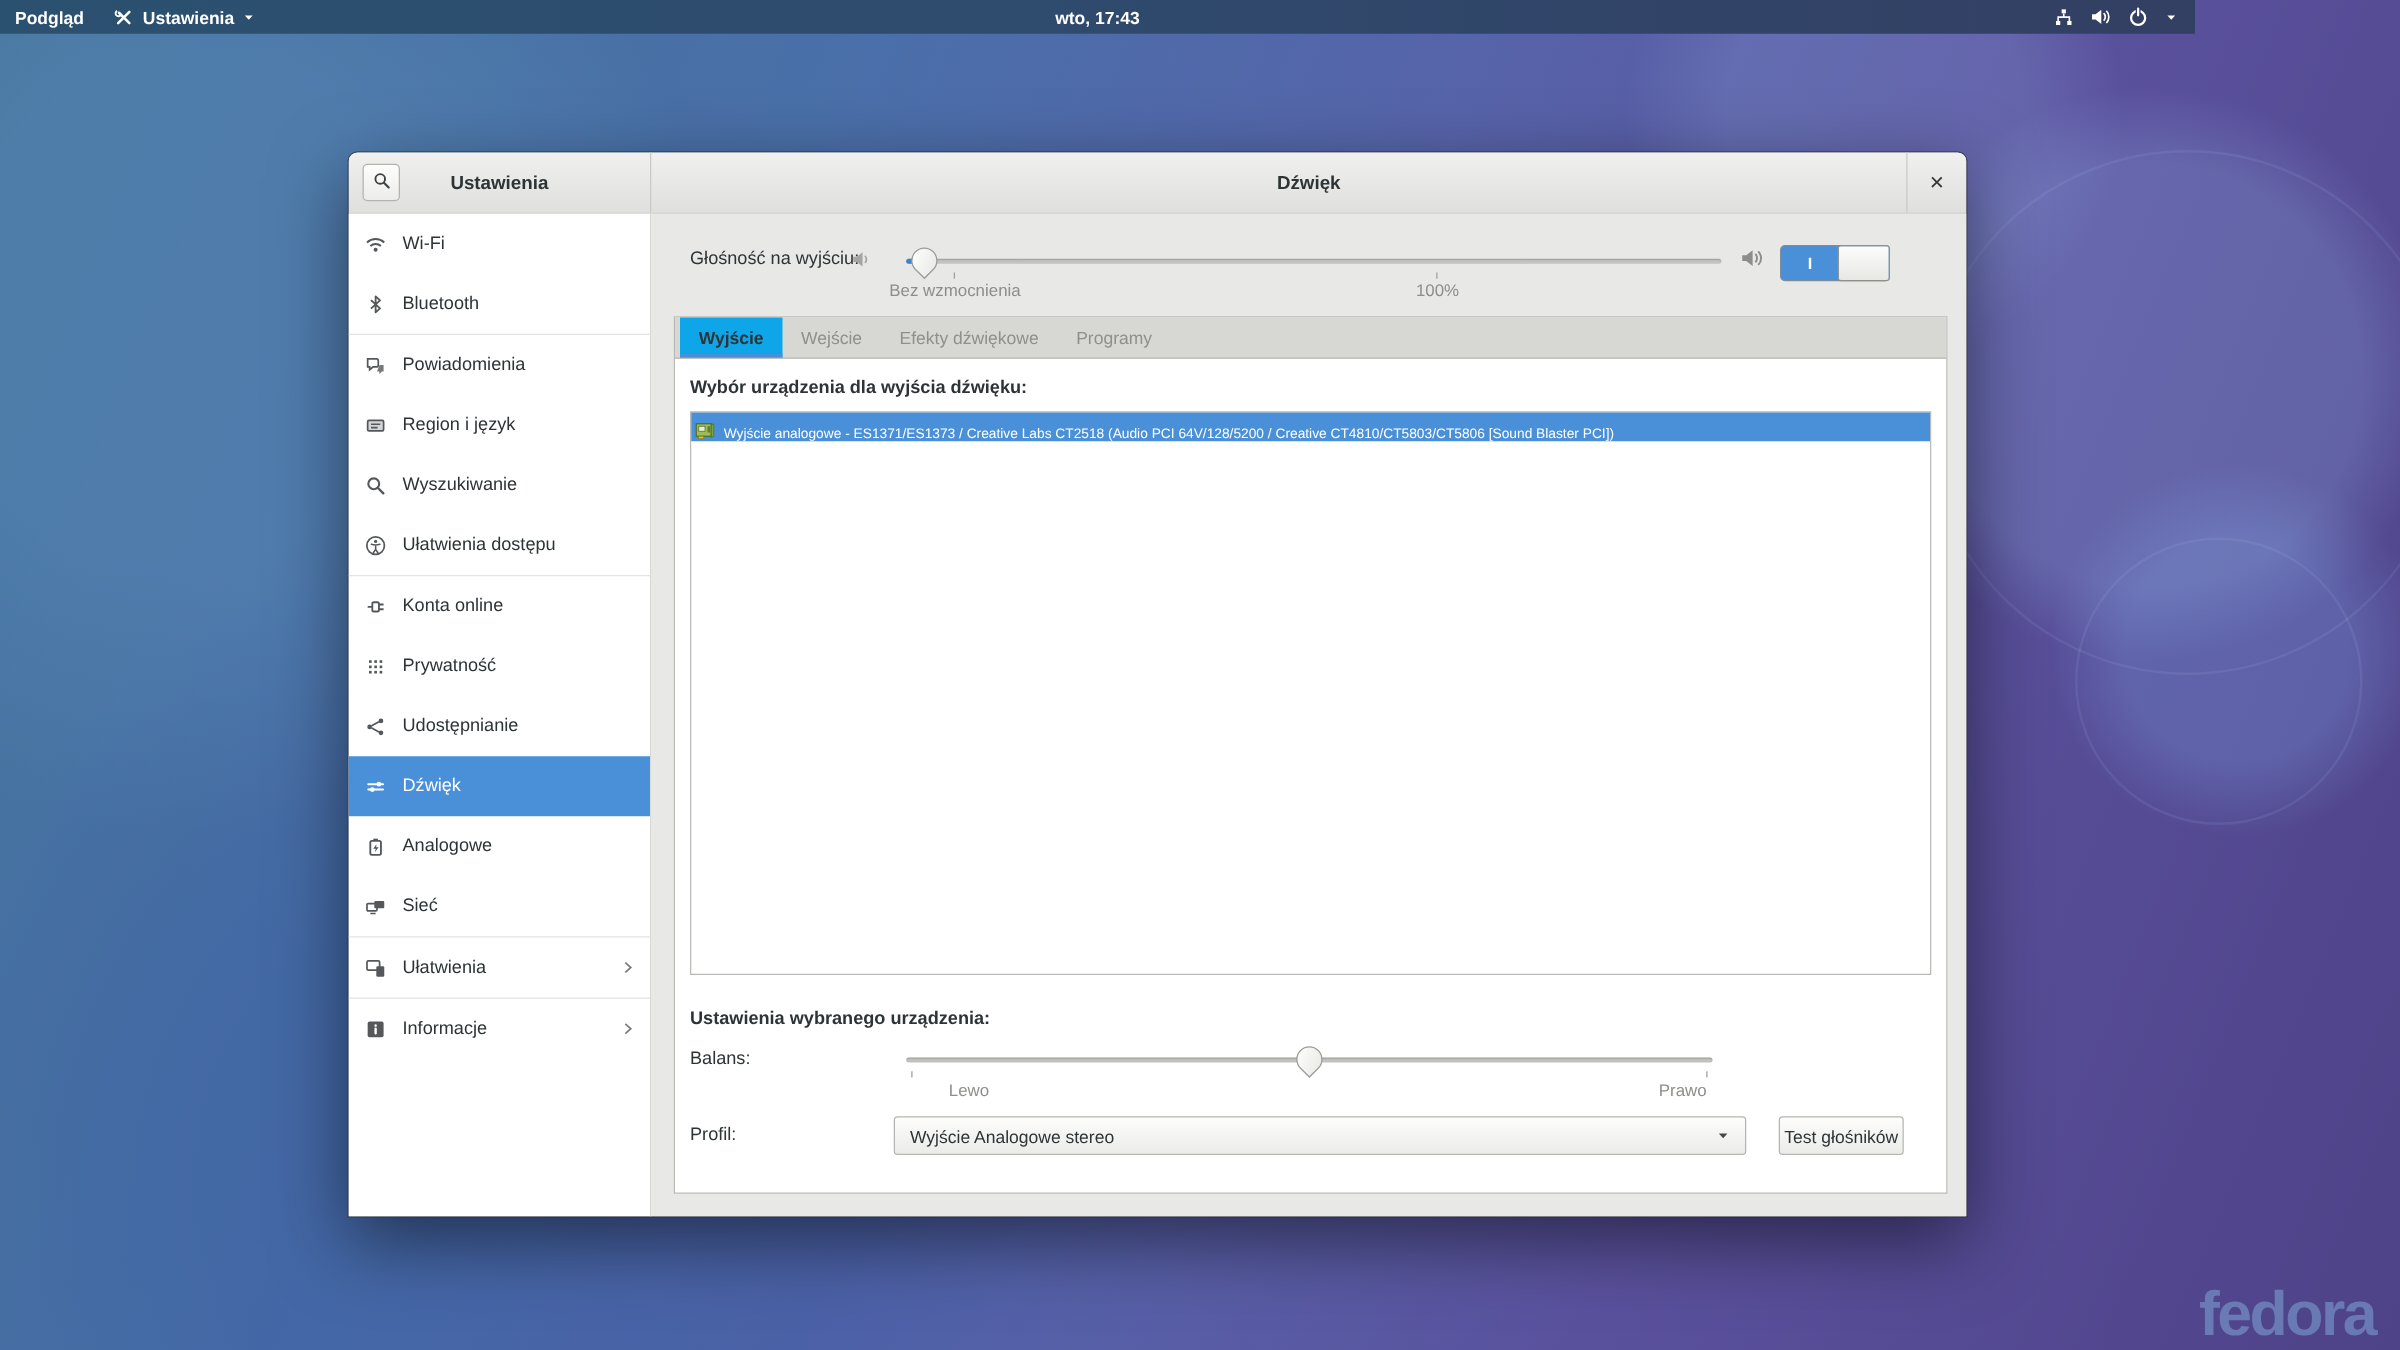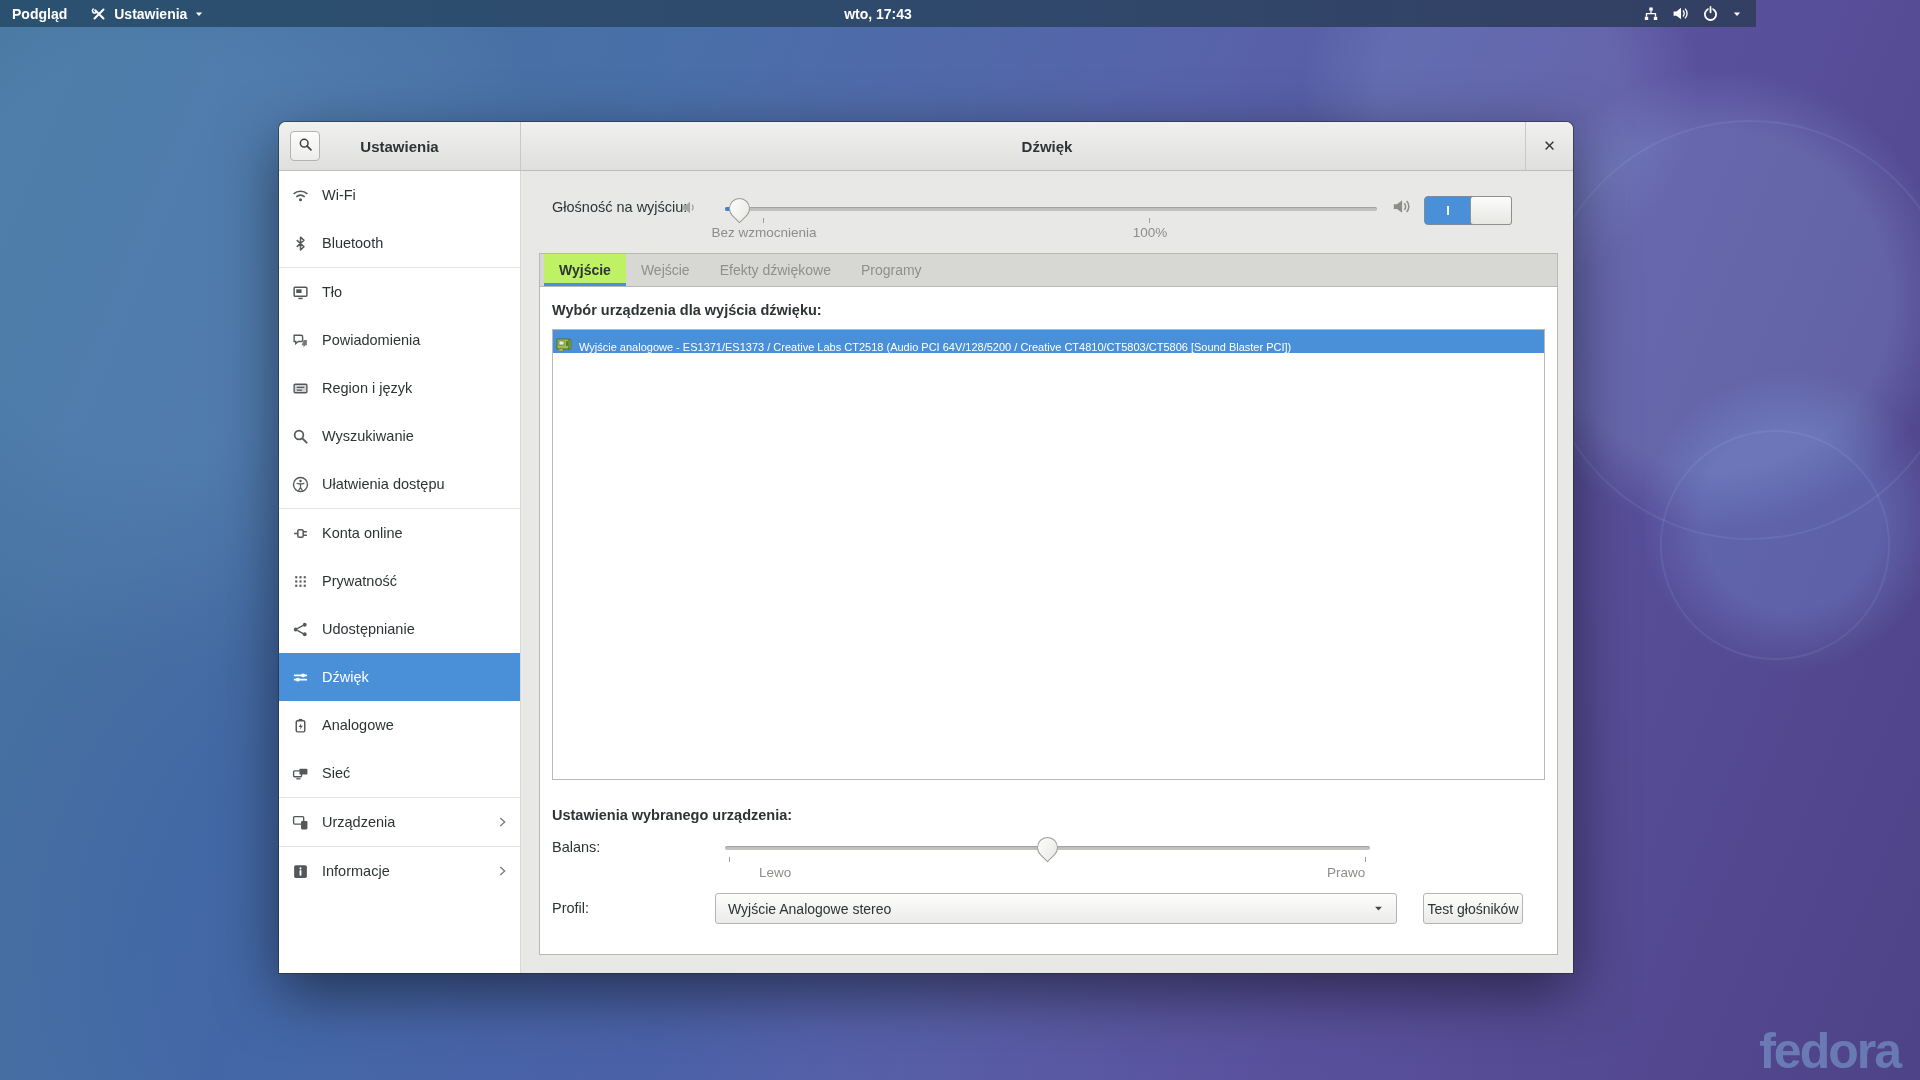--- a/index.html
+++ b/index.html
@@ -89,21 +89,21 @@
   .switch-mark { position:absolute; left:0; top:0; width:46px; text-align:center; color:#fff;
     font-size:13px; line-height:27px; font-weight:bold; }
   .switch-knob { position:absolute; top:-1px; right:-1px; width:42px; height:29px;
     background:linear-gradient(#fcfcfb,#e7e7e4); border:1px solid #90908a; border-radius:3px; }
 
   
   .notebook { position:absolute; left:18px; top:82px; width:1019px; height:702px;
     border:1px solid #b8b8b5; background:#ffffff; }
   .tabbar { height:33px; background:#d7d7d4; border-bottom:1px solid #b8b8b5; display:flex; padding-left:4px; }
   .tab { padding:0 15px; line-height:32px; font-size:14px; color:#8f8f8b; }
-  .tab.active { background:#bef264; color:#2e3436; font-weight:bold; box-shadow:inset 0 -3px 0 #4a90d9; }
+  .tab.active { background:#0ea5e9; color:#2e3436; font-weight:bold; box-shadow:inset 0 -3px 0 #4a90d9; }
 
   .device-label { position:absolute; left:31px; top:131px; font-weight:bold; }
   .device-list { position:absolute; left:31px; top:158px; width:993px; height:451px;
     border:1px solid #b9b9b6; background:#fff; }
   .device-row { height:23px; background:#4a90d9; color:#fff; display:flex; align-items:flex-end;
     padding-left:3px; gap:6px; font-size:11px; white-space:nowrap; overflow:hidden; }
   .soundcard-ico { width:17px; height:16px; flex:0 0 auto; }
 
   .sel-label { position:absolute; left:31px; top:636px; font-weight:bold; }
   .balance-label { position:absolute; left:31px; top:668px; }
@@ -223,30 +223,20 @@
             <svg viewBox="0 0 16 16">
               <path d="M4.5 4.8 11.3 11 8 14V2l3.3 3-6.8 6.2" fill="none" stroke="currentColor" stroke-width="1.4" stroke-linejoin="round"></path>
             </svg>
           </span>
         <span class="sb-label">Bluetooth</span>
       </div>
       <div class="sb-sep"></div>
       <div class="sb-item">
         <span class="sb-ico">
             <svg viewBox="0 0 16 16">
-              <rect x="2" y="3" width="12" height="8.5" rx="1" fill="none" stroke="currentColor" stroke-width="1.4"></rect>
-              <rect x="4" y="5" width="5" height="3.5" fill="currentColor"></rect>
-              <path d="M6 13.6h4" stroke="currentColor" stroke-width="1.4"></path>
-            </svg>
-          </span>
-        <span class="sb-label">Tło</span>
-      </div>
-      <div class="sb-item">
-        <span class="sb-ico">
-            <svg viewBox="0 0 16 16">
               <path d="M2 3h6.5A1.5 1.5 0 0 1 10 4.5v3A1.5 1.5 0 0 1 8.5 9H6L3.5 11V9H2z" fill="none" stroke="currentColor" stroke-width="1.3"></path>
               <path d="M11 7.5h3v5h-1.2l-2 1.8v-1.8H9" fill="currentColor" opacity=".8"></path>
             </svg>
           </span>
         <span class="sb-label">Powiadomienia</span>
       </div>
       <div class="sb-item">
         <span class="sb-ico">
             <svg viewBox="0 0 16 16">
               <rect x="2" y="4" width="12" height="8" rx="1" fill="currentColor" opacity=".25"></rect>
@@ -348,21 +338,21 @@
         <span class="sb-label">Sieć</span>
       </div>
       <div class="sb-sep"></div>
       <div class="sb-item">
         <span class="sb-ico">
             <svg viewBox="0 0 16 16">
               <rect x="1.5" y="2.5" width="9.5" height="7" rx="1" fill="none" stroke="currentColor" stroke-width="1.3"></rect>
               <rect x="8.5" y="6.5" width="6" height="8" rx="1" fill="currentColor"></rect>
             </svg>
           </span>
-        <span class="sb-label">Urządzenia</span>
+        <span class="sb-label">Ułatwienia</span>
         <span class="sb-chevron"><svg viewBox="0 0 16 16">
               <path d="M6 3.5 11 8l-5 4.5" fill="none" stroke="currentColor" stroke-width="1.6"></path>
             </svg></span>
       </div>
       <div class="sb-sep"></div>
       <div class="sb-item">
         <span class="sb-ico">
             <svg viewBox="0 0 16 16">
               <rect x="2" y="2" width="12" height="12" rx="1.5" fill="currentColor"></rect>
               <path d="M8 5v.2M8 7.5V11" stroke="#fff" stroke-width="1.8" stroke-linecap="round"></path>

